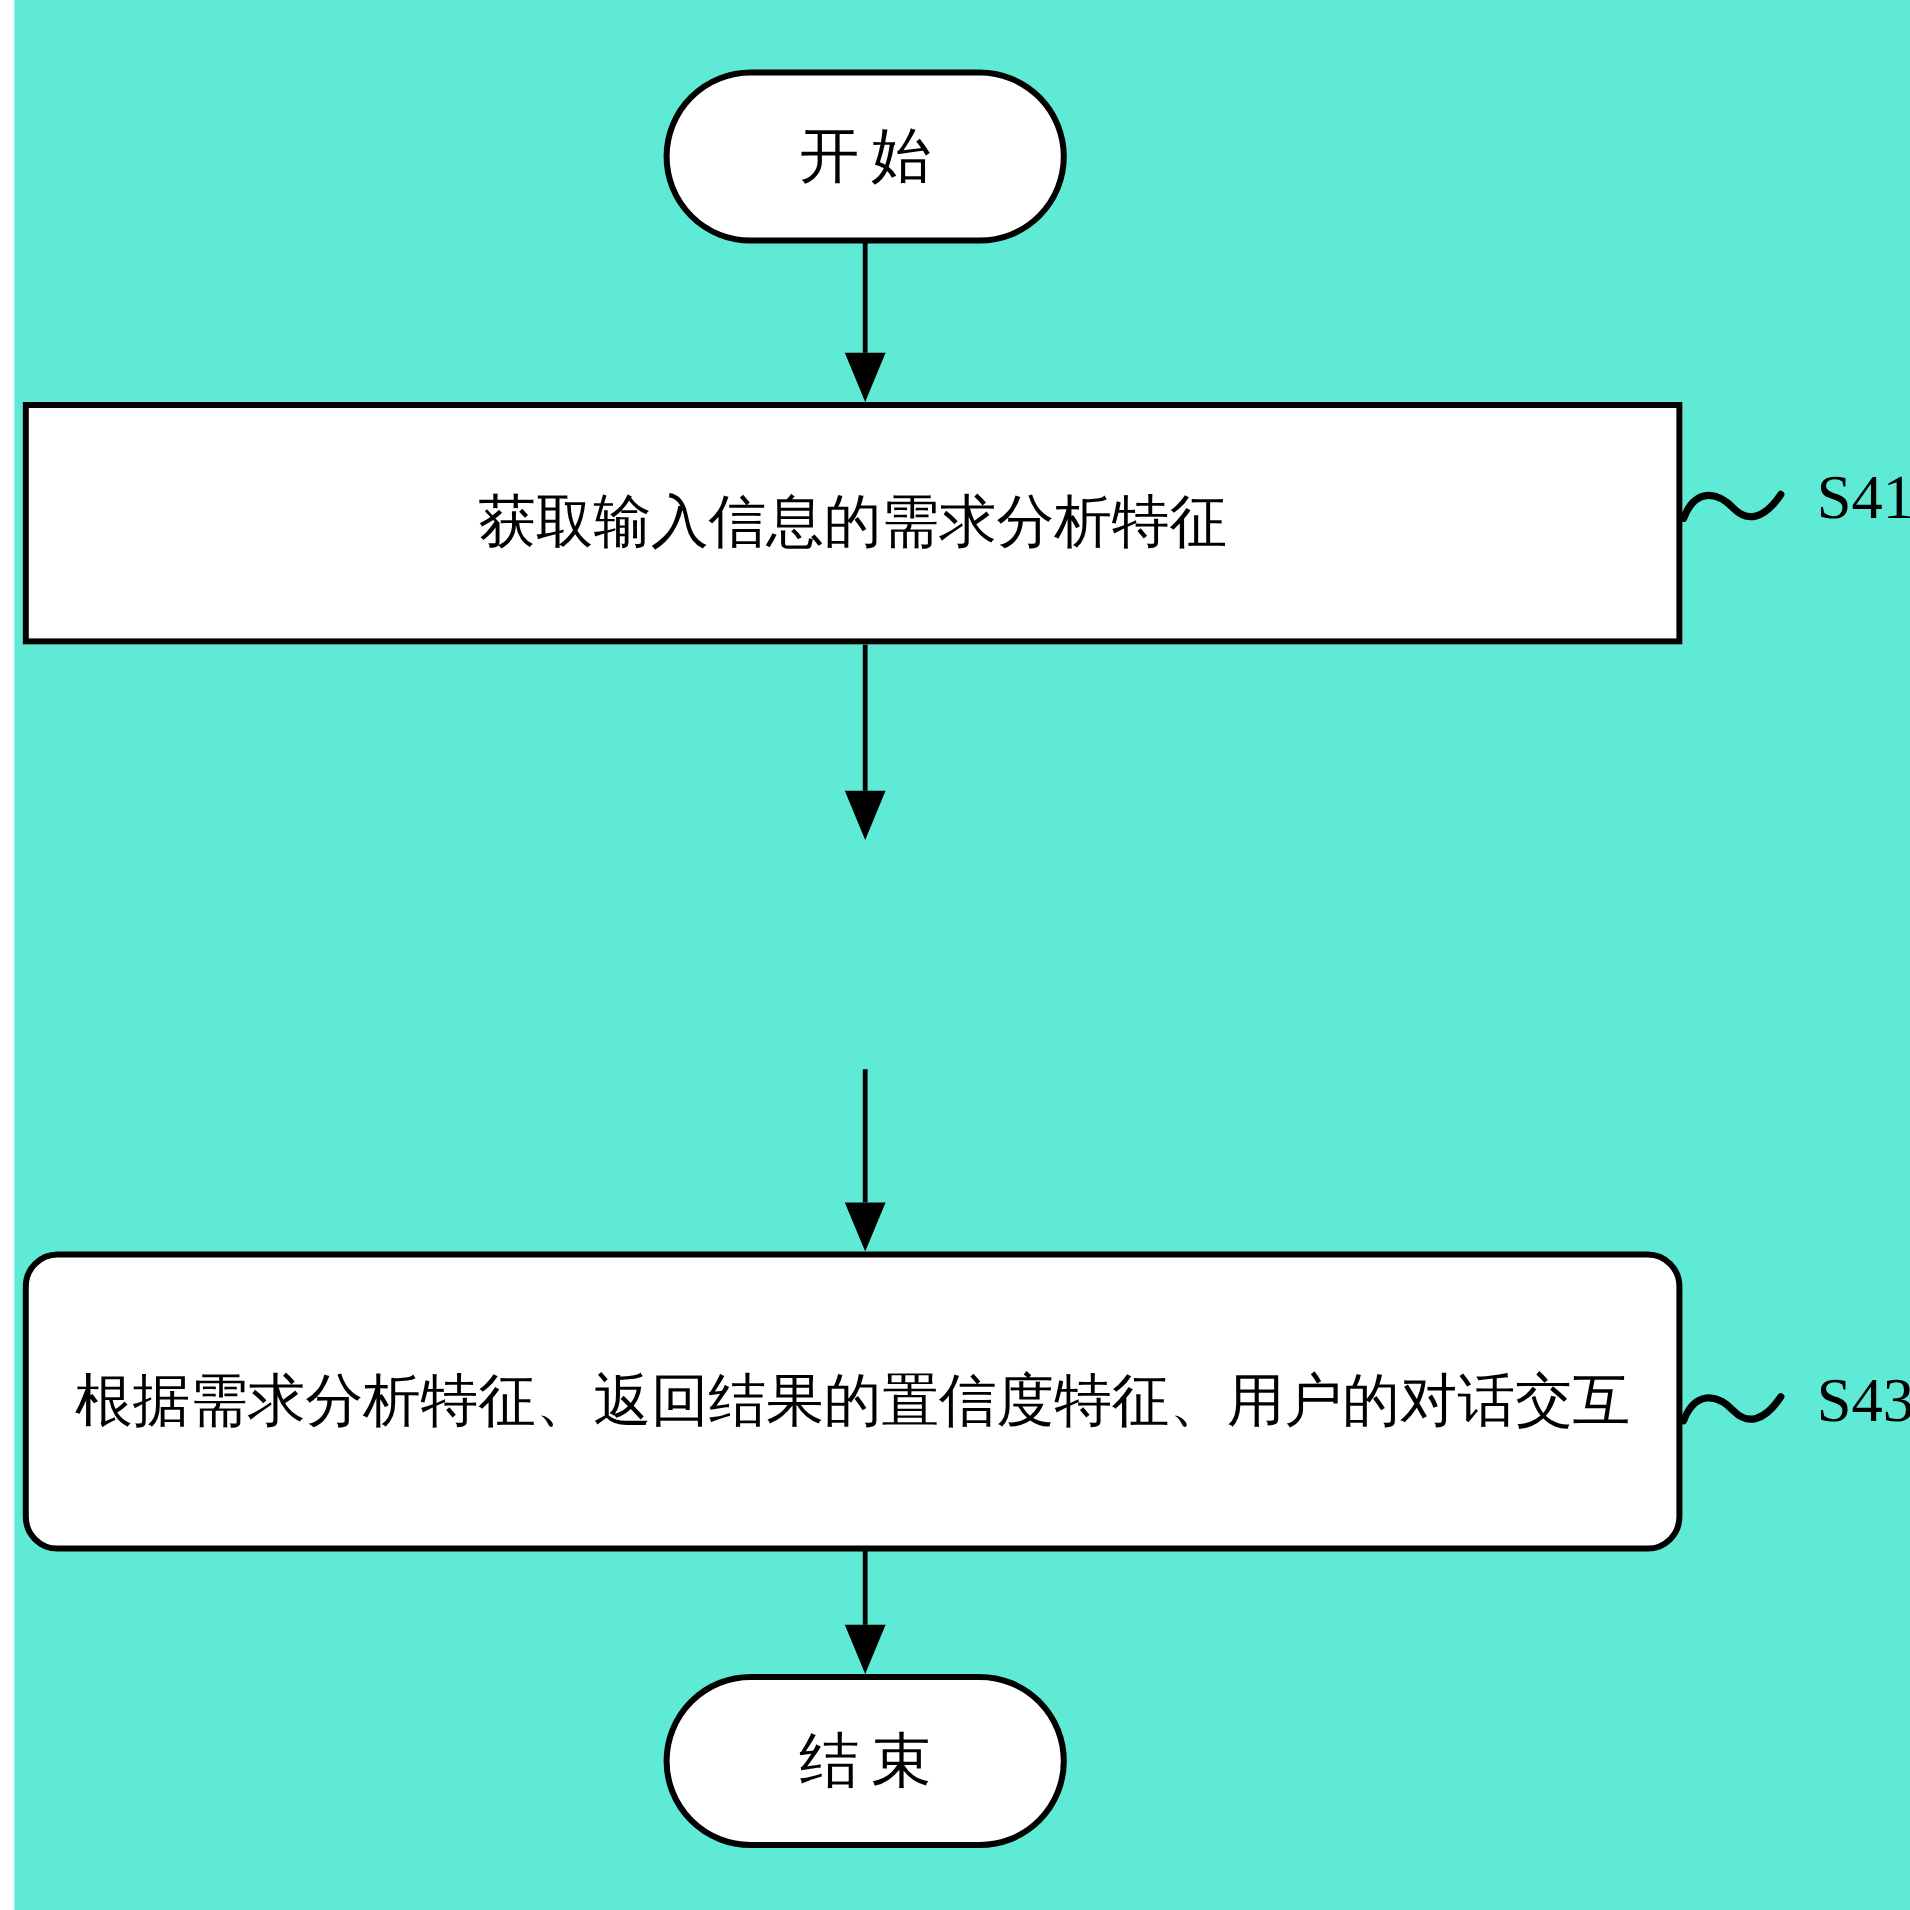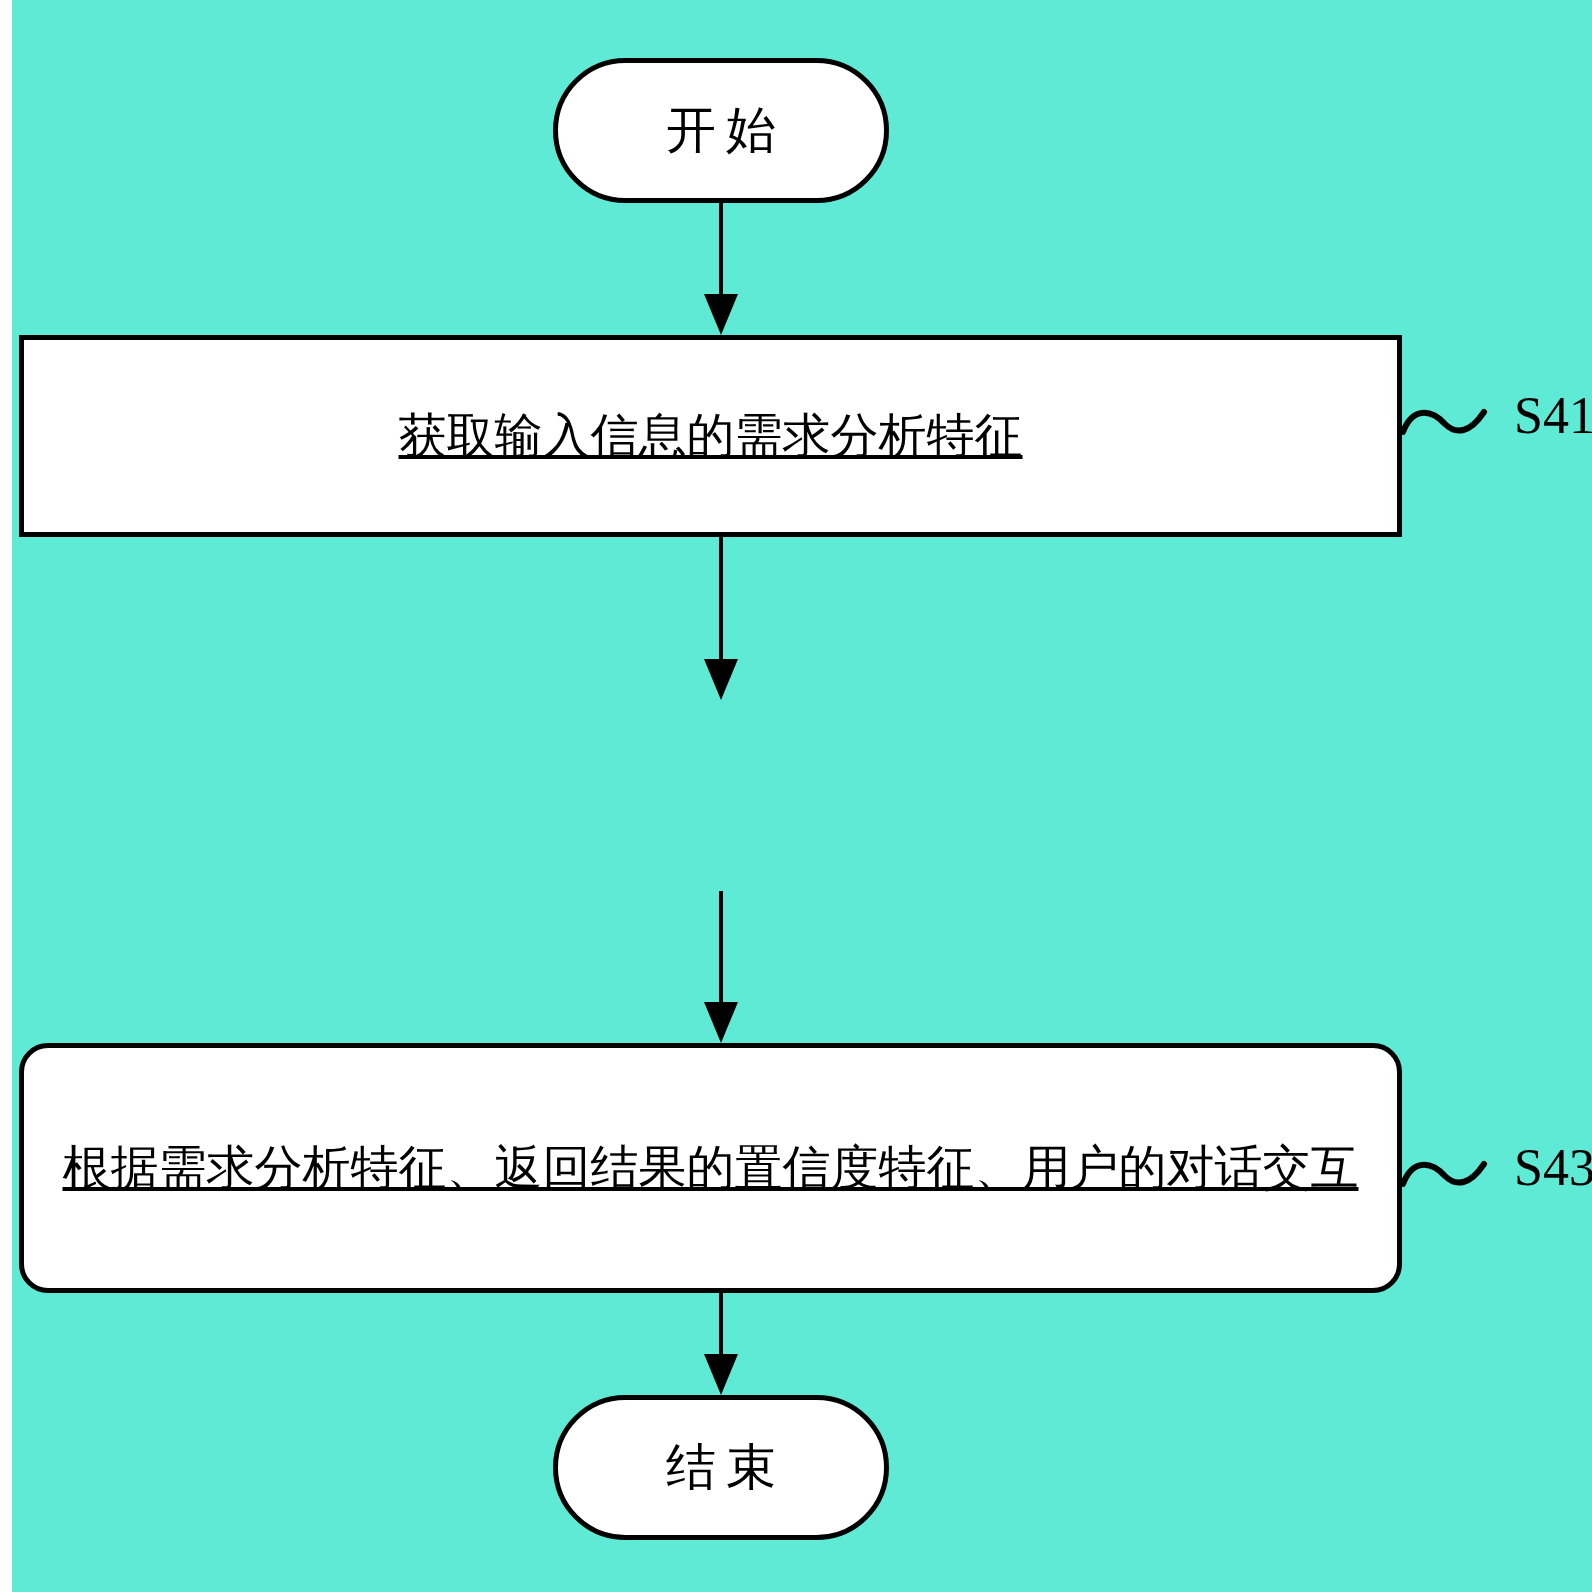--- a/index.html
+++ b/index.html
@@ -51,21 +51,20 @@
     align-items: center;
     justify-content: center;
     background: #fff;
     z-index: 2;
   }
   .process .ptext {
     width: 1332px;
     font-size: 48px;
     line-height: 68px;
     text-align: center;
-    text-decoration: underline;
   }
   .box-s41 { top: 335px;  height: 202px; }
   .box-s42 { top: 700px;  height: 192px; }
   .box-s43 { top: 1043px; height: 250px; border-radius: 29px; }
   
   .arrow {
     position: absolute;
     left: 691px;
     width: 36px;
     display: flex;

